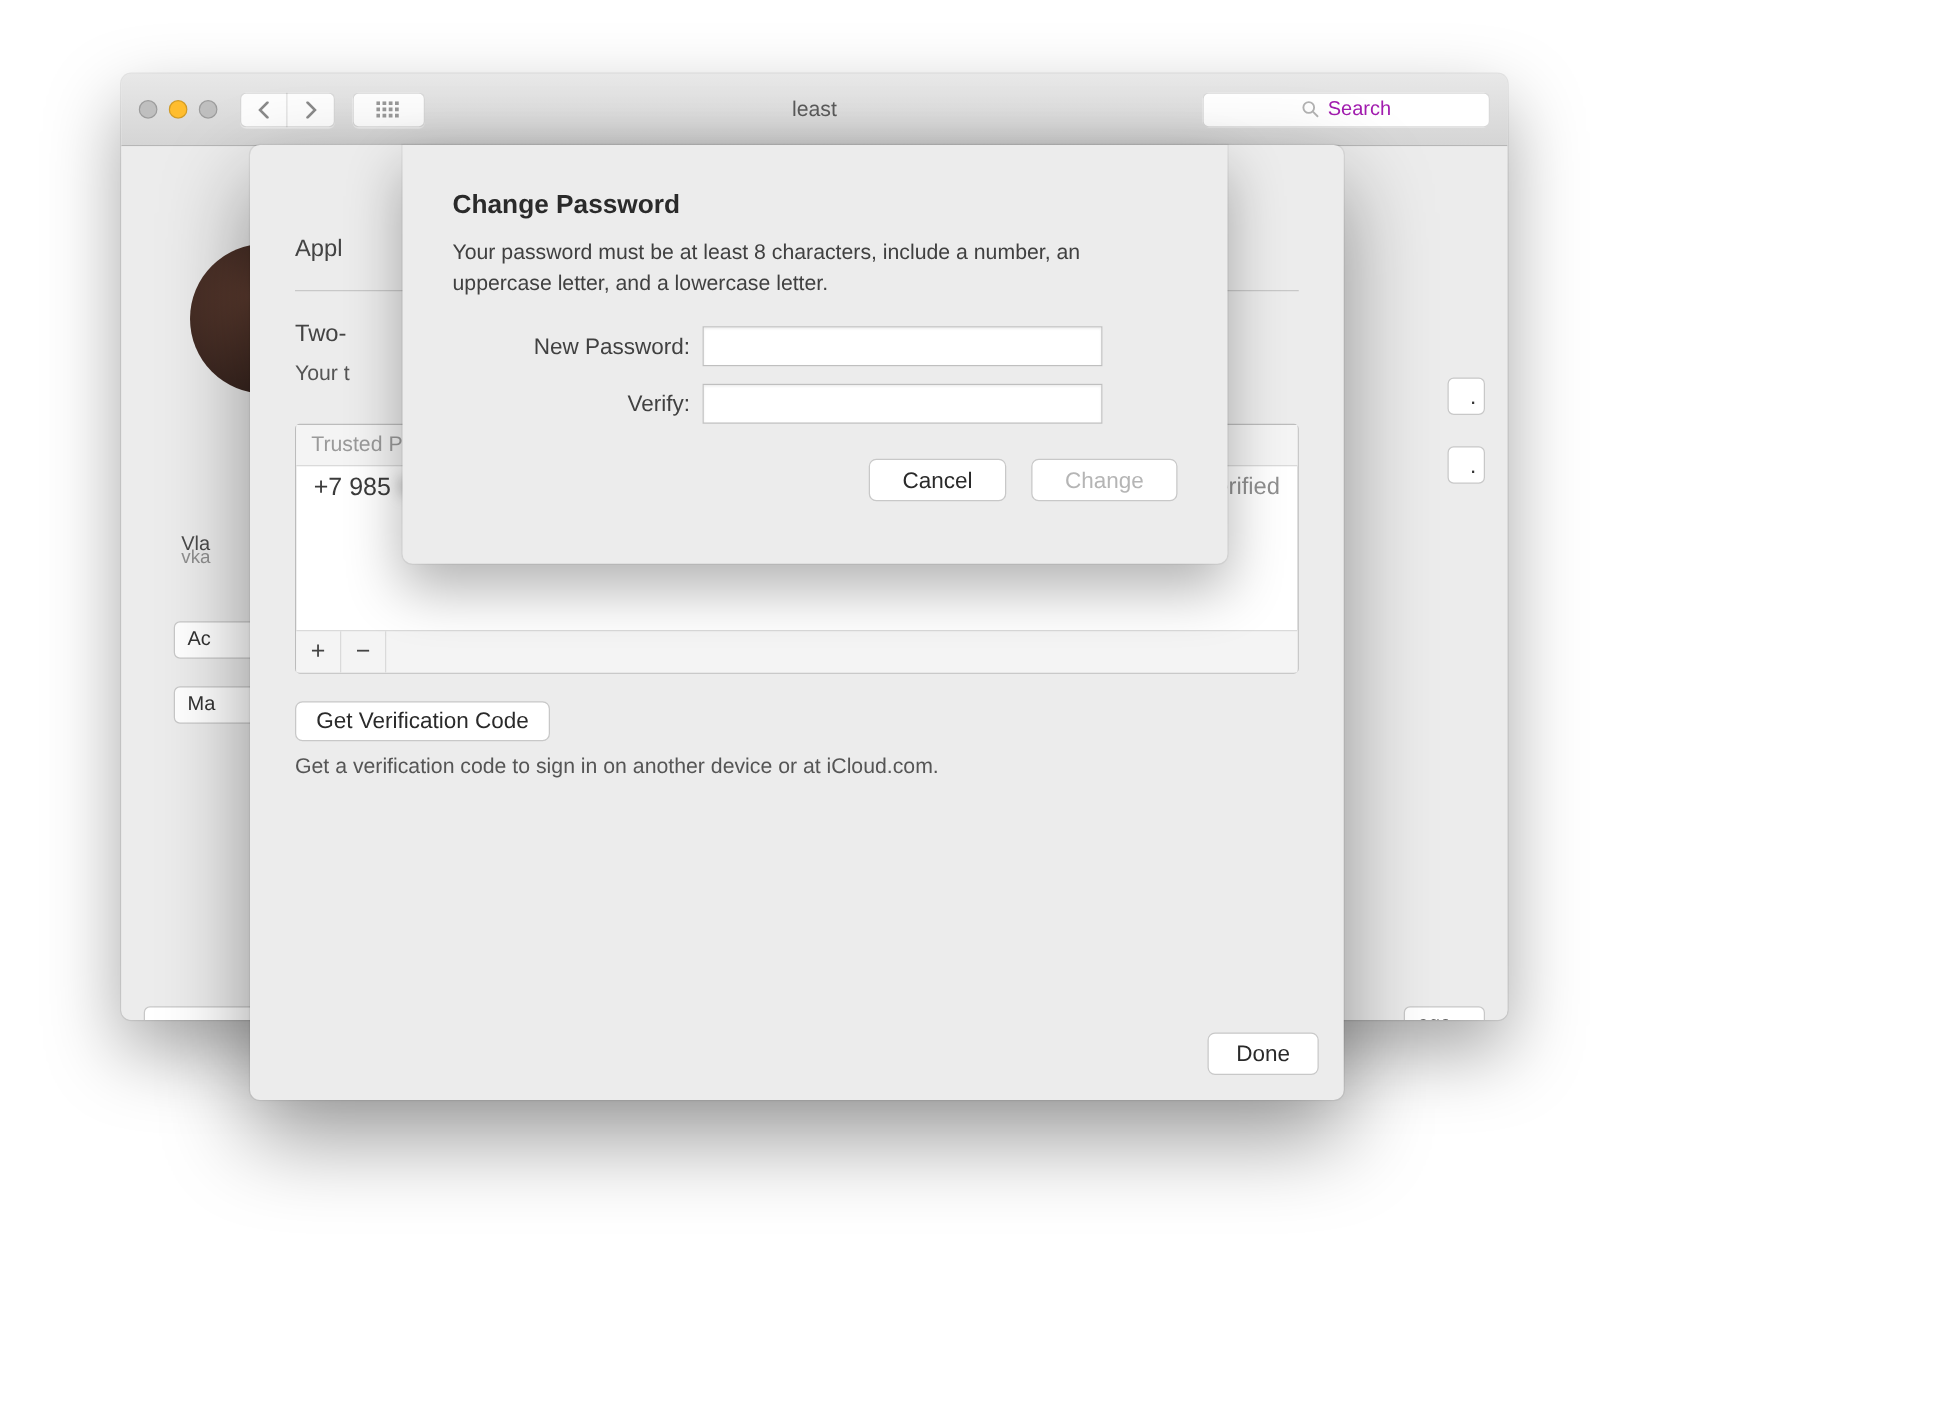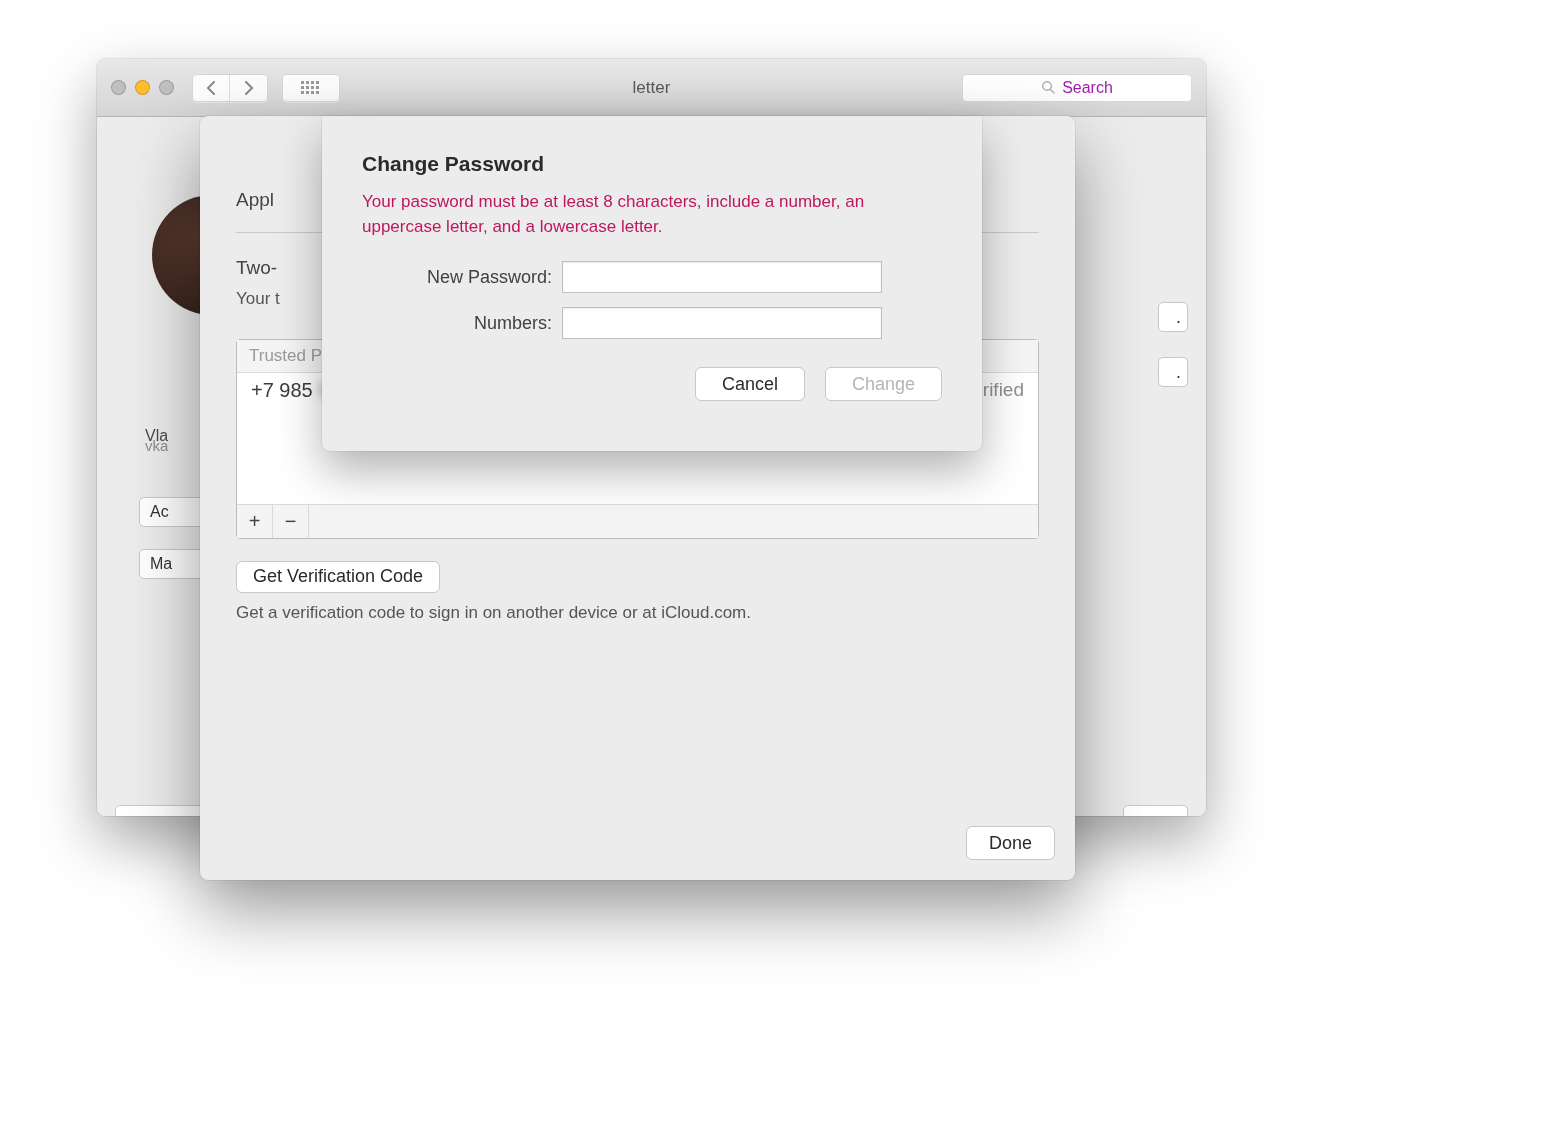--- a/index.html
+++ b/index.html
@@ -205,21 +205,21 @@
   .dialog {
     position:absolute;
     left: 322px; top: 116px;
     width: 660px; height: 335px;
     background: #ececec;
     border-radius: 0 0 8px 8px;
     box-shadow: 0 20px 45px rgba(0,0,0,0.30), 0 0 0 1px rgba(0,0,0,0.05);
     padding: 36px 40px 20px 40px;
   }
   .dlg-title { font-size:21px; font-weight:700; color:#2a2a2a; margin-bottom:14px; }
-  .dlg-desc  { font-size:17px; color:#be185d; line-height:1.45; margin-bottom:22px; }
+  .dlg-desc  { font-size:17px; color:#404040; line-height:1.45; margin-bottom:22px; }
   .field-row { display:flex; align-items:center; gap:10px; margin-bottom:14px; }
   .field-label { width: 190px; text-align:right; font-size:18px; color:#414141; }
   .field-input {
     flex:0 0 320px; height:32px;
     background:#fff;
     border:1px solid #bfbfbf; border-radius:0;
     box-shadow: inset 0 1px 2px rgba(0,0,0,0.08);
   }
   .dlg-buttons {
     display:flex; gap:20px; justify-content:flex-end; margin-top:28px;
@@ -267,21 +267,21 @@
           <rect x="5" y="5" width="3" height="3"></rect>
           <rect x="10" y="5" width="3" height="3"></rect>
           <rect x="15" y="5" width="3" height="3"></rect>
         <rect x="0" y="10" width="3" height="3"></rect>
           <rect x="5" y="10" width="3" height="3"></rect>
           <rect x="10" y="10" width="3" height="3"></rect>
           <rect x="15" y="10" width="3" height="3"></rect>
       </svg>
     </div>
 
-    <div class="titlebar-title">letter</div>
+    <div class="titlebar-title">least</div>
 
     <div class="search-field">
       <svg width="15" height="15" viewBox="0 0 15 15">
         <circle cx="6" cy="6" r="4.3" stroke="#b3b3b3" stroke-width="1.5" fill="none"></circle>
         <line x1="9.5" y1="9.5" x2="13" y2="13" stroke="#b3b3b3" stroke-width="1.5" stroke-linecap="round"></line>
       </svg>
       <span>Search</span>
     </div>
   </div>
 
@@ -357,21 +357,21 @@
 
 <div class="dialog">
   <div class="dlg-title">Change Password</div>
   <div class="dlg-desc">Your password must be at least 8 characters, include a number, an uppercase letter, and a lowercase letter.</div>
 
   <div class="field-row">
     <div class="field-label">New Password:</div>
     <input type="password" class="field-input" style="">
   </div>
   <div class="field-row">
-    <div class="field-label">Numbers:</div>
+    <div class="field-label">Verify:</div>
     <input type="password" class="field-input" style="">
   </div>
 
   <div class="dlg-buttons">
     <div class="mac-btn">
       <span>Cancel</span>
     </div>
     <div class="mac-btn disabled">
       <span>Change</span>
     </div>

